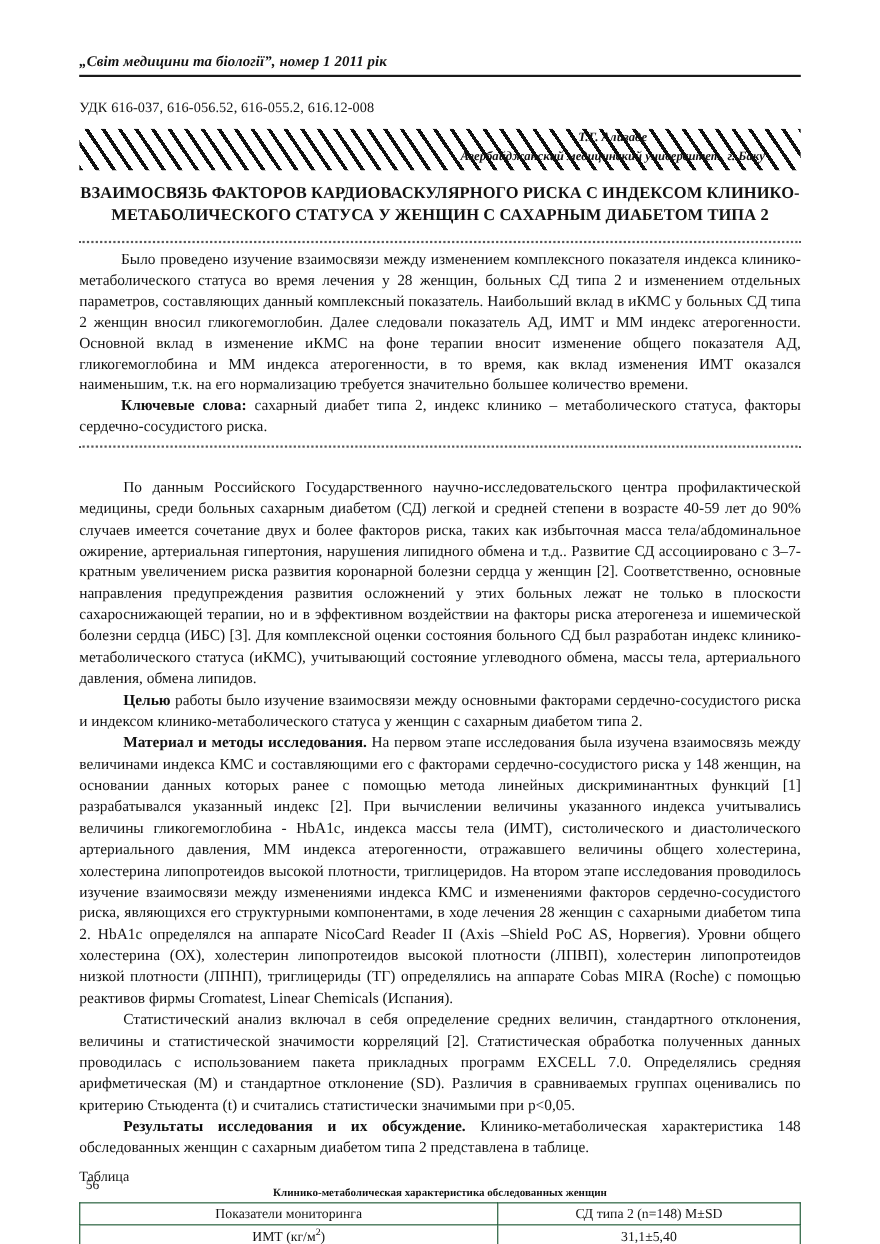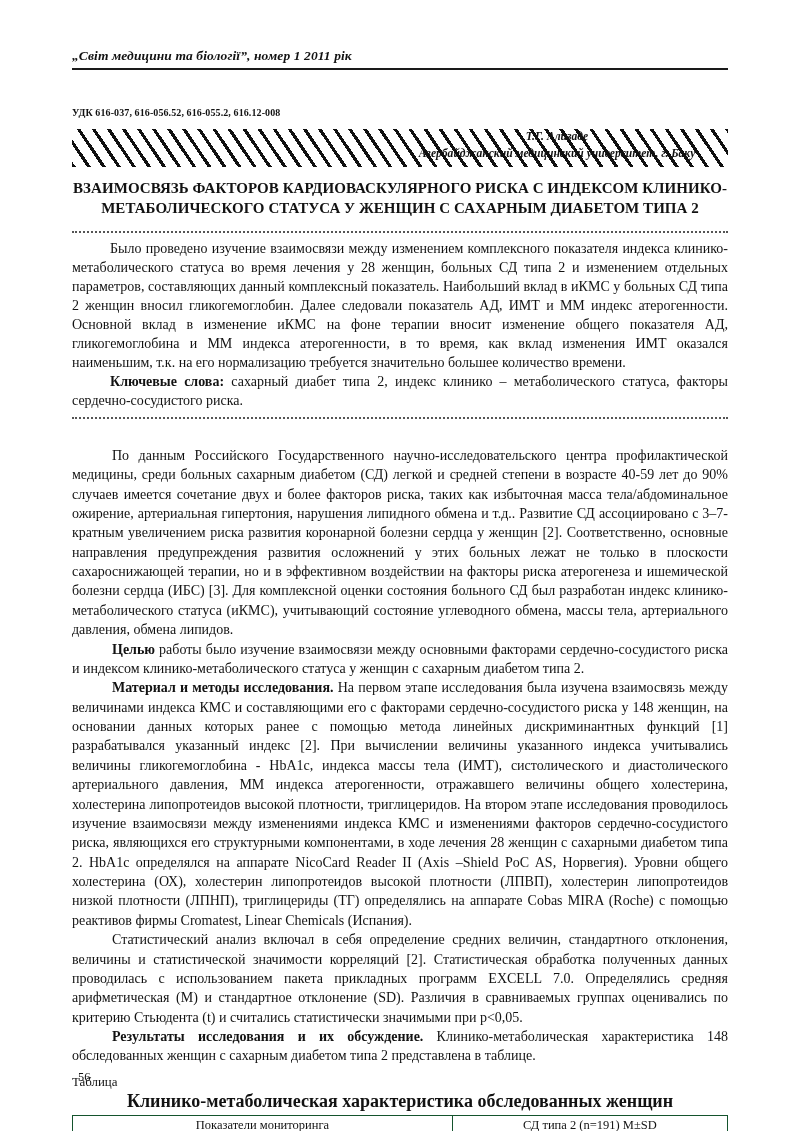--- a/index.html
+++ b/index.html
@@ -34,23 +34,23 @@
     line-height: 1.2;
   }
   .head-rule {
     margin-top: 4px;
     border-bottom: 2px solid #1a1a1a;
     height: 0;
   }
 
   
   .udc {
-    margin-top: 37px;
-    font-size: 10px;
-    font-weight: bold;
+    margin-top: 20px;
+    font-size: 13px;
+    font-weight: normal;
     letter-spacing: .1px;
   }
 
   
   .author-block {
     position: relative;
     margin-top: 11px;
     height: 38px;
     overflow: hidden;
   }
@@ -122,21 +122,21 @@
   
   .table-label {
     margin-top: 9px;
     text-align: left;
     font-size: 12.9px;
     padding-right: 2px;
   }
   .table-caption {
     margin-top: 1px;
     text-align: center;
-    font-size: 18px;
+    font-size: 10px;
     font-weight: bold;
   }
   table.data {
     margin-top: 3px;
     width: 100%;
     border-collapse: collapse;
     font-size: 12.5px;
   }
   table.data td {
     border: 1px solid #14532d;
@@ -194,21 +194,21 @@
     <p><span class="lead">Результаты исследования и их обсуждение.</span><span> Клинико-метаболическая характеристика 148 обследованных женщин с сахарным диабетом типа 2 представлена в таблице.</span></p>
   </div>
 
   <div class="table-label">Таблица</div>
   <div class="table-caption">Клинико-метаболическая характеристика обследованных женщин</div>
 
   <table class="data">
     <tbody>
       <tr>
         <td class="col-a">Показатели мониторинга</td>
-        <td class="col-b">СД типа 2 (n=191) M±SD</td>
+        <td class="col-b">СД типа 2 (n=148) M±SD</td>
       </tr>
       <tr>
         <td class="col-a stack">
           <div class="sub"><span>ИМТ (кг/м</span><sup>2</sup><span>)</span></div>
           <div class="sub">HbA1c (мг%)</div>
         </td>
         <td class="col-b stack">
           <div class="sub">31,1±5,40</div>
           <div class="sub">11,1±3,38</div>
         </td>

